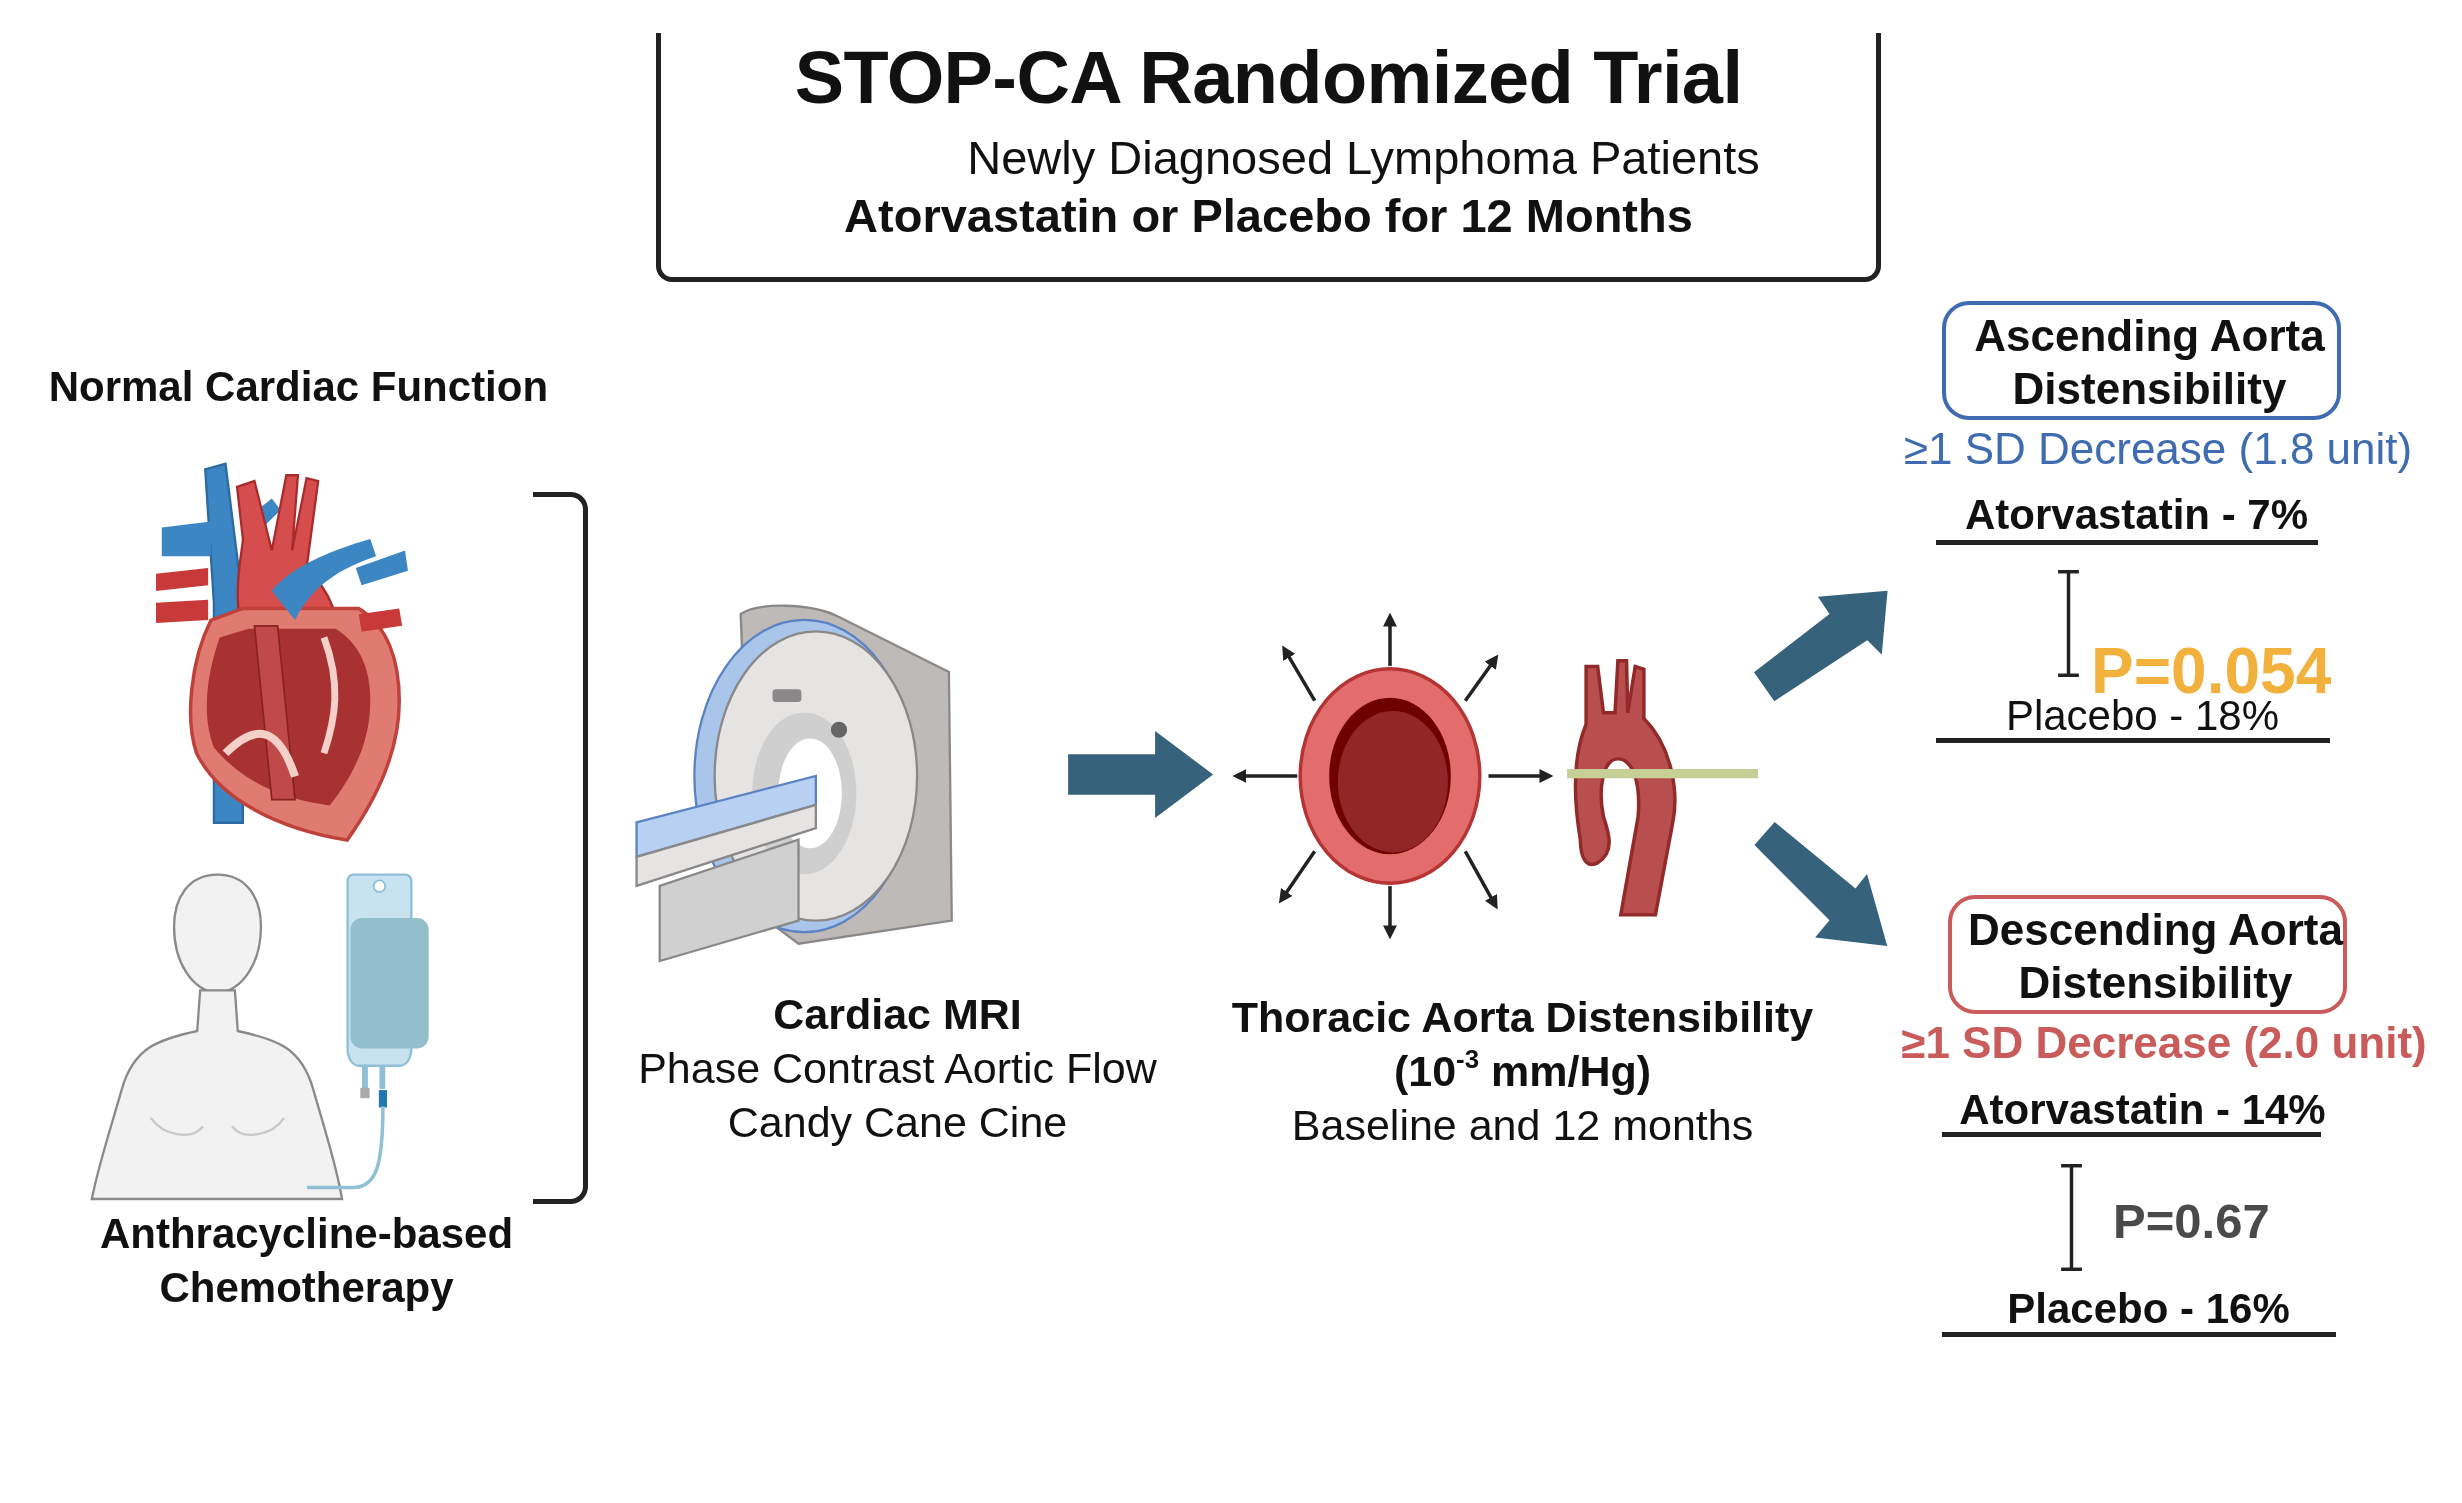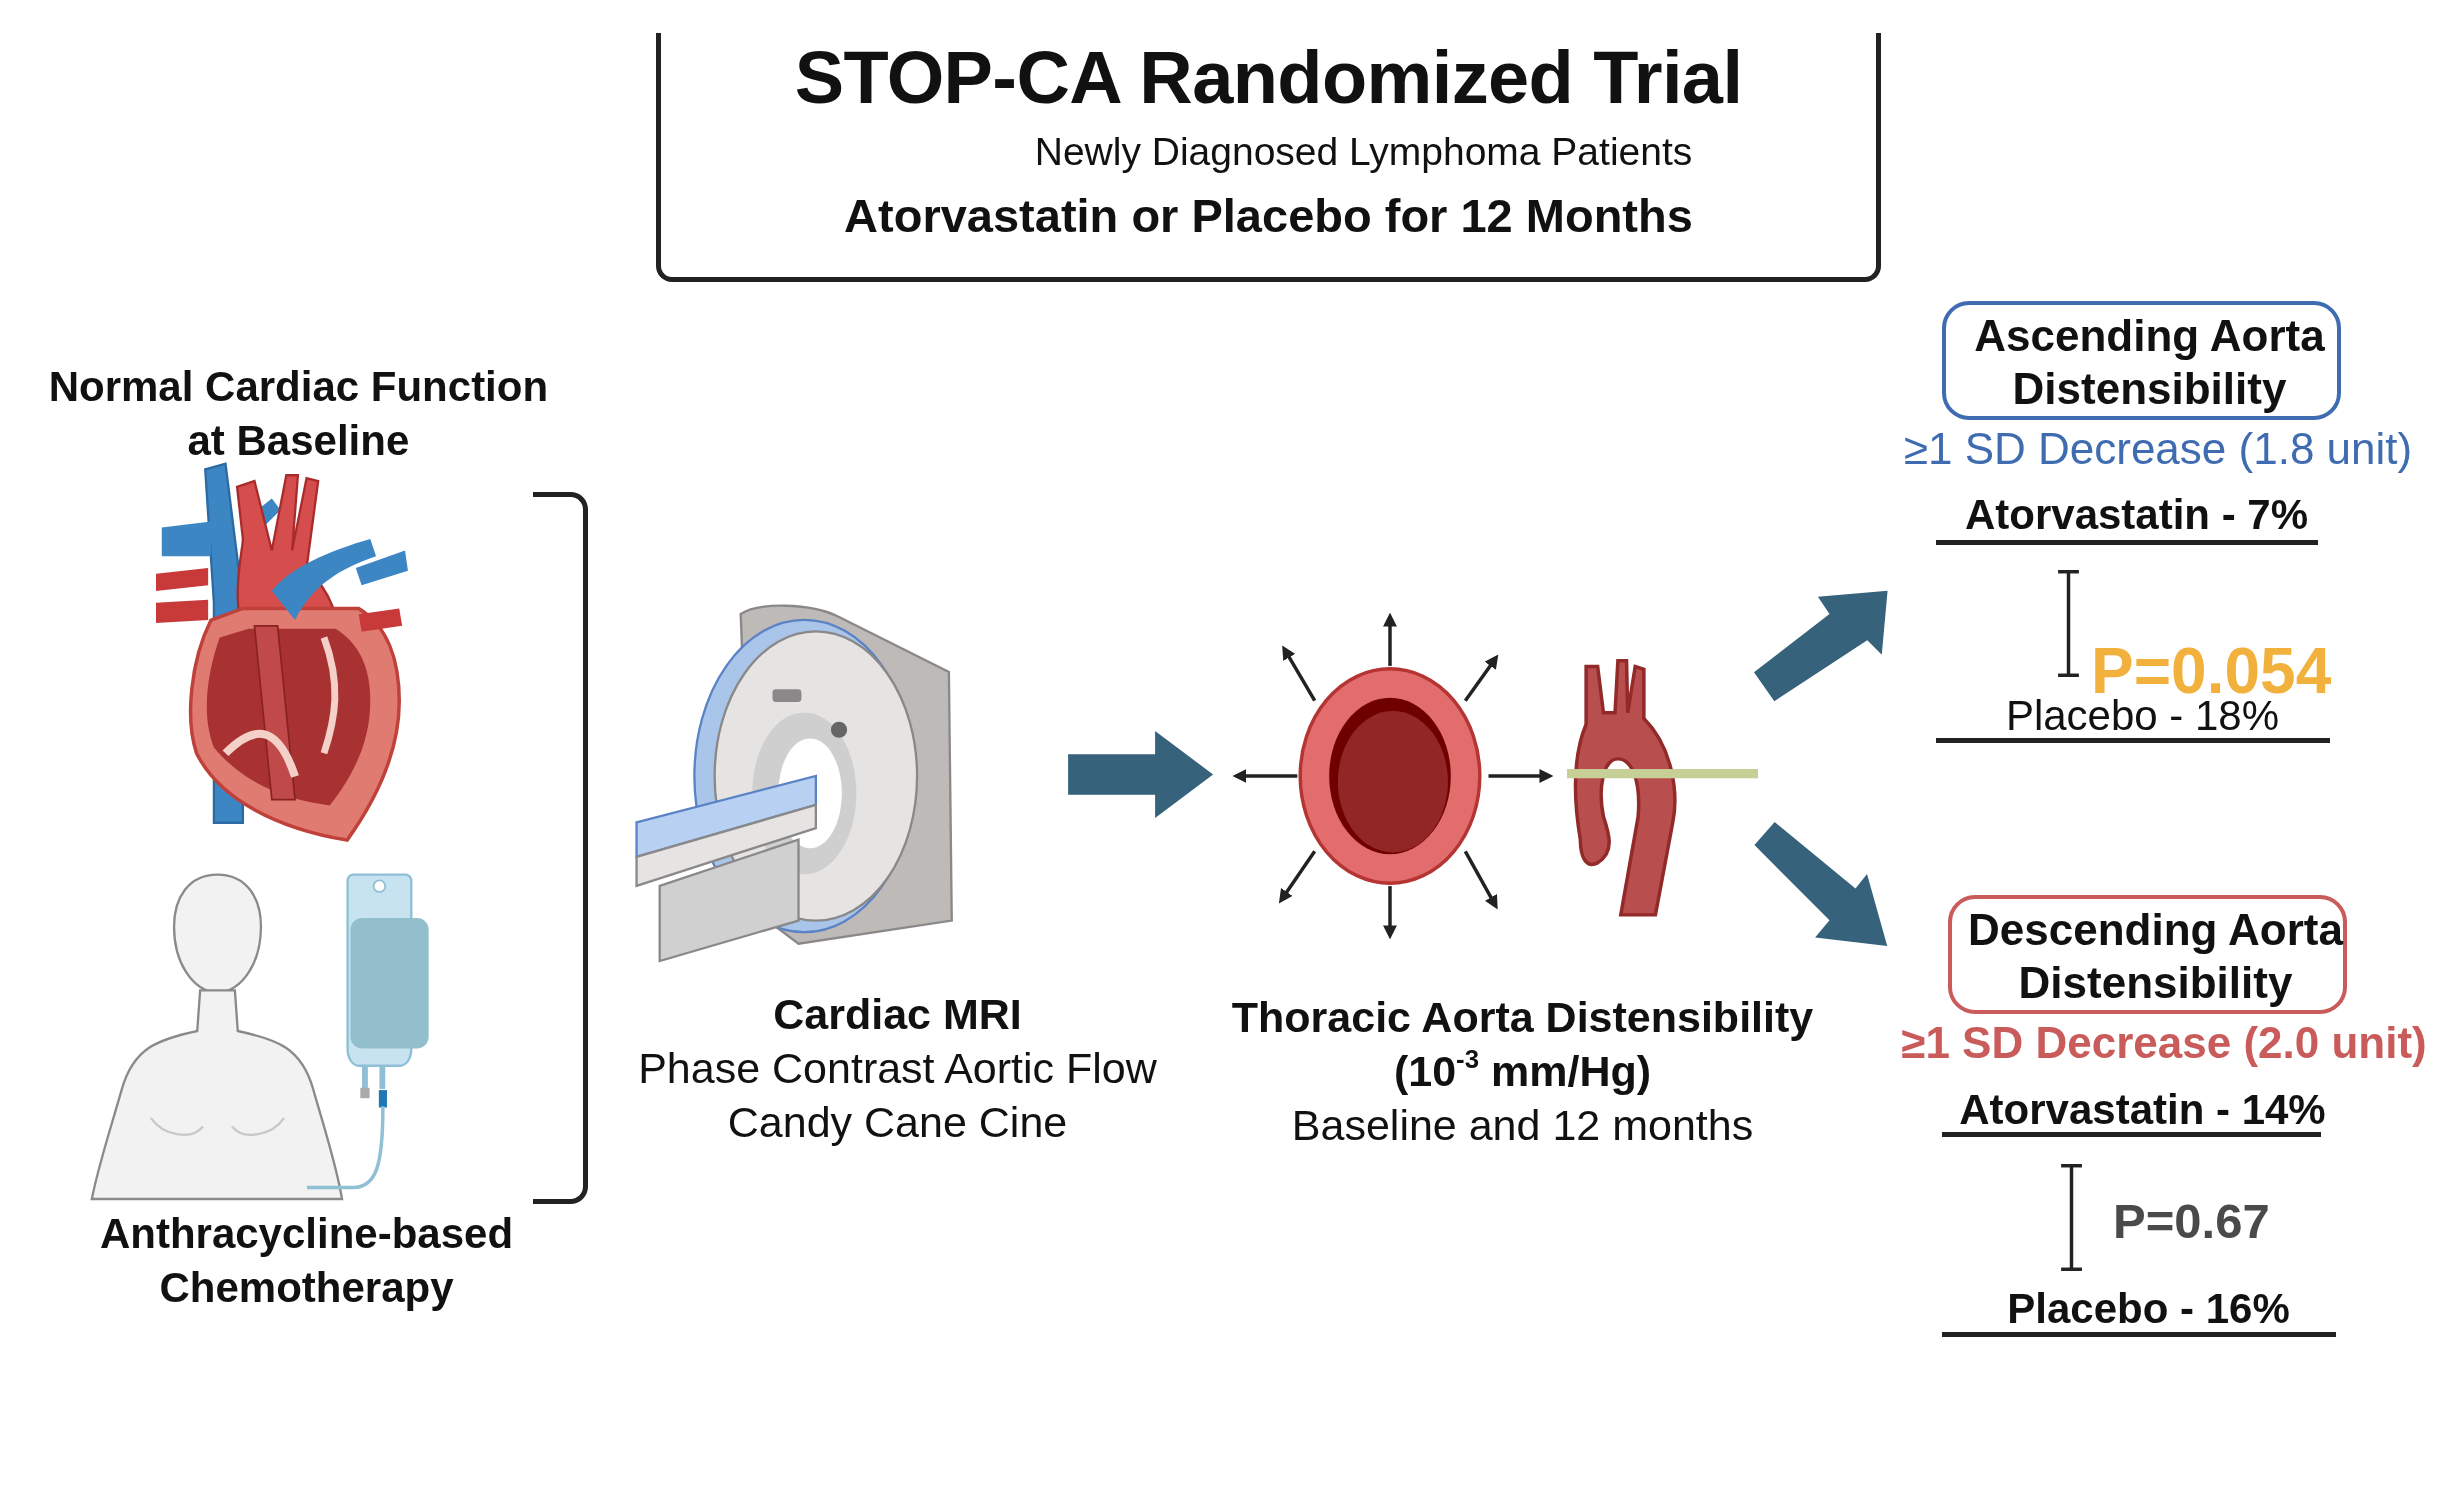--- a/index.html
+++ b/index.html
@@ -7,21 +7,21 @@
            font-family: "Liberation Sans", "DejaVu Sans", sans-serif; color: #111; }
     .abs { position: absolute; }
     .center { text-align: center; }
     .b { font-weight: bold; }
 
     
     #title-box { left: 656px; top: 33px; width: 1225px; height: 249px;
                  border: 5.2px solid #222; border-top: none; border-radius: 0 0 16px 16px;
                  box-sizing: border-box; }
     #title-main { left: 656px; top: 35px; width: 1225px; font-size: 74px; font-weight: bold; letter-spacing: -0.6px; }
-    #title-sub1 { left: 656px; top: 130px; width: 1415px; font-size: 39px; }
+    #title-sub1 { left: 656px; top: 130px; width: 1415px; font-size: 47px; }
     #title-sub2 { left: 656px; top: 188px; width: 1225px; font-size: 47px; font-weight: bold; }
 
     
     #left-top-label { left: 17.4px; top: 360px; width: 562px; font-size: 42px; font-weight: bold; line-height: 54px; }
     #left-bottom-label { left: 46px; top: 1207px; width: 521px; font-size: 42px; font-weight: bold; line-height: 54px; }
     #bracket { left: 533px; top: 492px; width: 55px; height: 712px; border: 5.2px solid #222;
                border-left: none; border-radius: 0 17.4px 17.4px 0; box-sizing: border-box; }
 
     
     #mri-label { left: 585px; top: 987px; width: 625px; font-size: 43px; line-height: 54px; }
@@ -54,21 +54,20 @@
 </head>
 <body>
 
 <div id="title-box" class="abs"></div>
 <div id="title-main" class="abs center">STOP-CA Randomized Trial</div>
 <div id="title-sub1" class="abs center">Newly Diagnosed Lymphoma Patients</div>
 <div id="title-sub2" class="abs center">Atorvastatin or Placebo for 12 Months</div>
 
 <div id="left-top-label" class="abs center">
   <div>Normal Cardiac Function</div>
-  <div>at Baseline</div>
 </div>
 
 <svg style="left:156px; top:452px;" width="278" height="394" viewBox="0 0 480 680">
 
   <path d="M85 30 L120 20 L150 260 L150 640 L100 640 L100 260 Z" fill="#3d86c4" stroke="#2b6aa2" stroke-width="4"></path>
   <path d="M10 130 L95 120 L95 180 L10 180 Z" fill="#3d86c4"></path>
   <path d="M150 120 L200 80 L215 100 L165 150 Z" fill="#3d86c4"></path>
 
   <path d="M0 210 L90 200 L90 230 L0 240 Z" fill="#c83a3a"></path>
   <path d="M0 260 L90 255 L90 290 L0 295 Z" fill="#c83a3a"></path>

